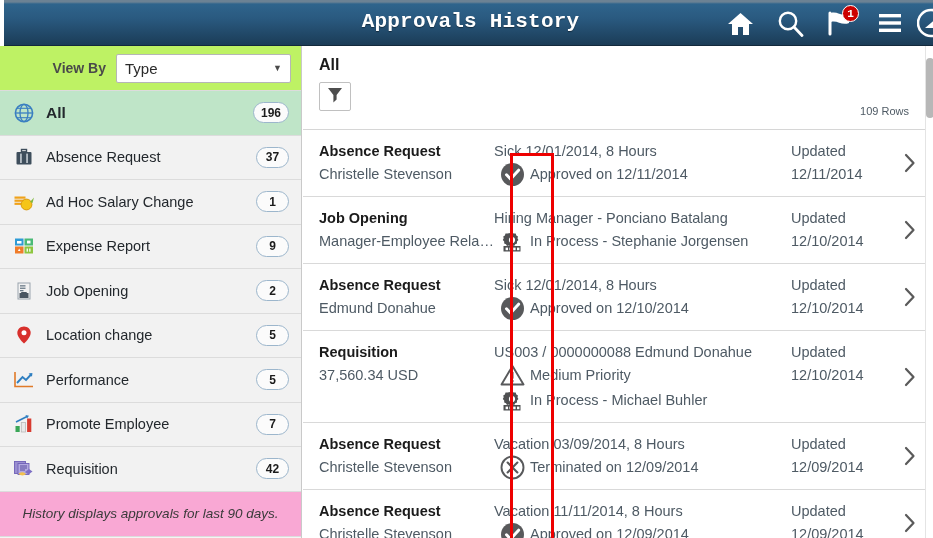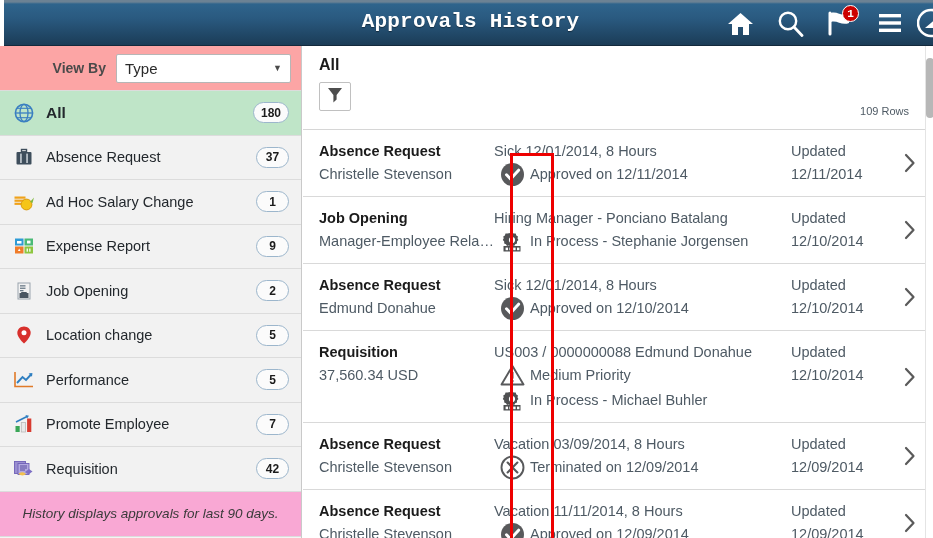--- a/index.html
+++ b/index.html
@@ -43,21 +43,21 @@
   }
 
   
   .sidebar {
     position: absolute; left: 0; top: 46px; width: 302px; height: 492px;
     background: #f5f5f5;
     border-right: 1px solid #c9c9c9;
     overflow: hidden;
   }
   .viewby {
-    height: 45px; background: #fca5a5;
+    height: 45px; background: #bef264;
     display: flex; align-items: center; justify-content: flex-end;
     padding-right: 10px; border-bottom: 1px solid #dcdcdc;
   }
   .viewby-label {
     font-size: 14px; color: #4a4a4a; font-weight: bold; margin-right: 10px;
   }
   .viewby-select {
     width: 175px; height: 29px; background: #fff;
     border: 1px solid #b6b6b6; border-radius: 2px;
     display: flex; align-items: center; justify-content: space-between;
@@ -199,21 +199,21 @@
       <span class="nav-icon">
         <svg width="20" height="20" viewBox="0 0 20 20">
             <circle cx="10" cy="10" r="8.6" fill="none" stroke="#3a7fc1" stroke-width="1.6"></circle>
             <ellipse cx="10" cy="10" rx="4" ry="8.6" fill="none" stroke="#3a7fc1" stroke-width="1.3"></ellipse>
             <line x1="1.4" y1="10" x2="18.6" y2="10" stroke="#3a7fc1" stroke-width="1.3"></line>
             <line x1="3" y1="5.3" x2="17" y2="5.3" stroke="#3a7fc1" stroke-width="1.1"></line>
             <line x1="3" y1="14.7" x2="17" y2="14.7" stroke="#3a7fc1" stroke-width="1.1"></line>
           </svg>
       </span>
       <span class="nav-label">All</span>
-      <span class="count">180</span>
+      <span class="count">196</span>
     </div>
 
     <div class="nav-item">
       <span class="nav-icon">
         <svg width="20" height="20" viewBox="0 0 20 20">
             <rect x="7.5" y="2.5" width="5" height="2.3" fill="none" stroke="#3e4e5c" stroke-width="1.4"></rect>
             <rect x="2.5" y="5" width="15" height="12.5" rx="1" fill="#3e4e5c"></rect>
             <rect x="6.2" y="6.6" width="1.5" height="9.4" fill="#cfd6dc"></rect>
             <rect x="12.3" y="6.6" width="1.5" height="9.4" fill="#cfd6dc"></rect>
           </svg>

